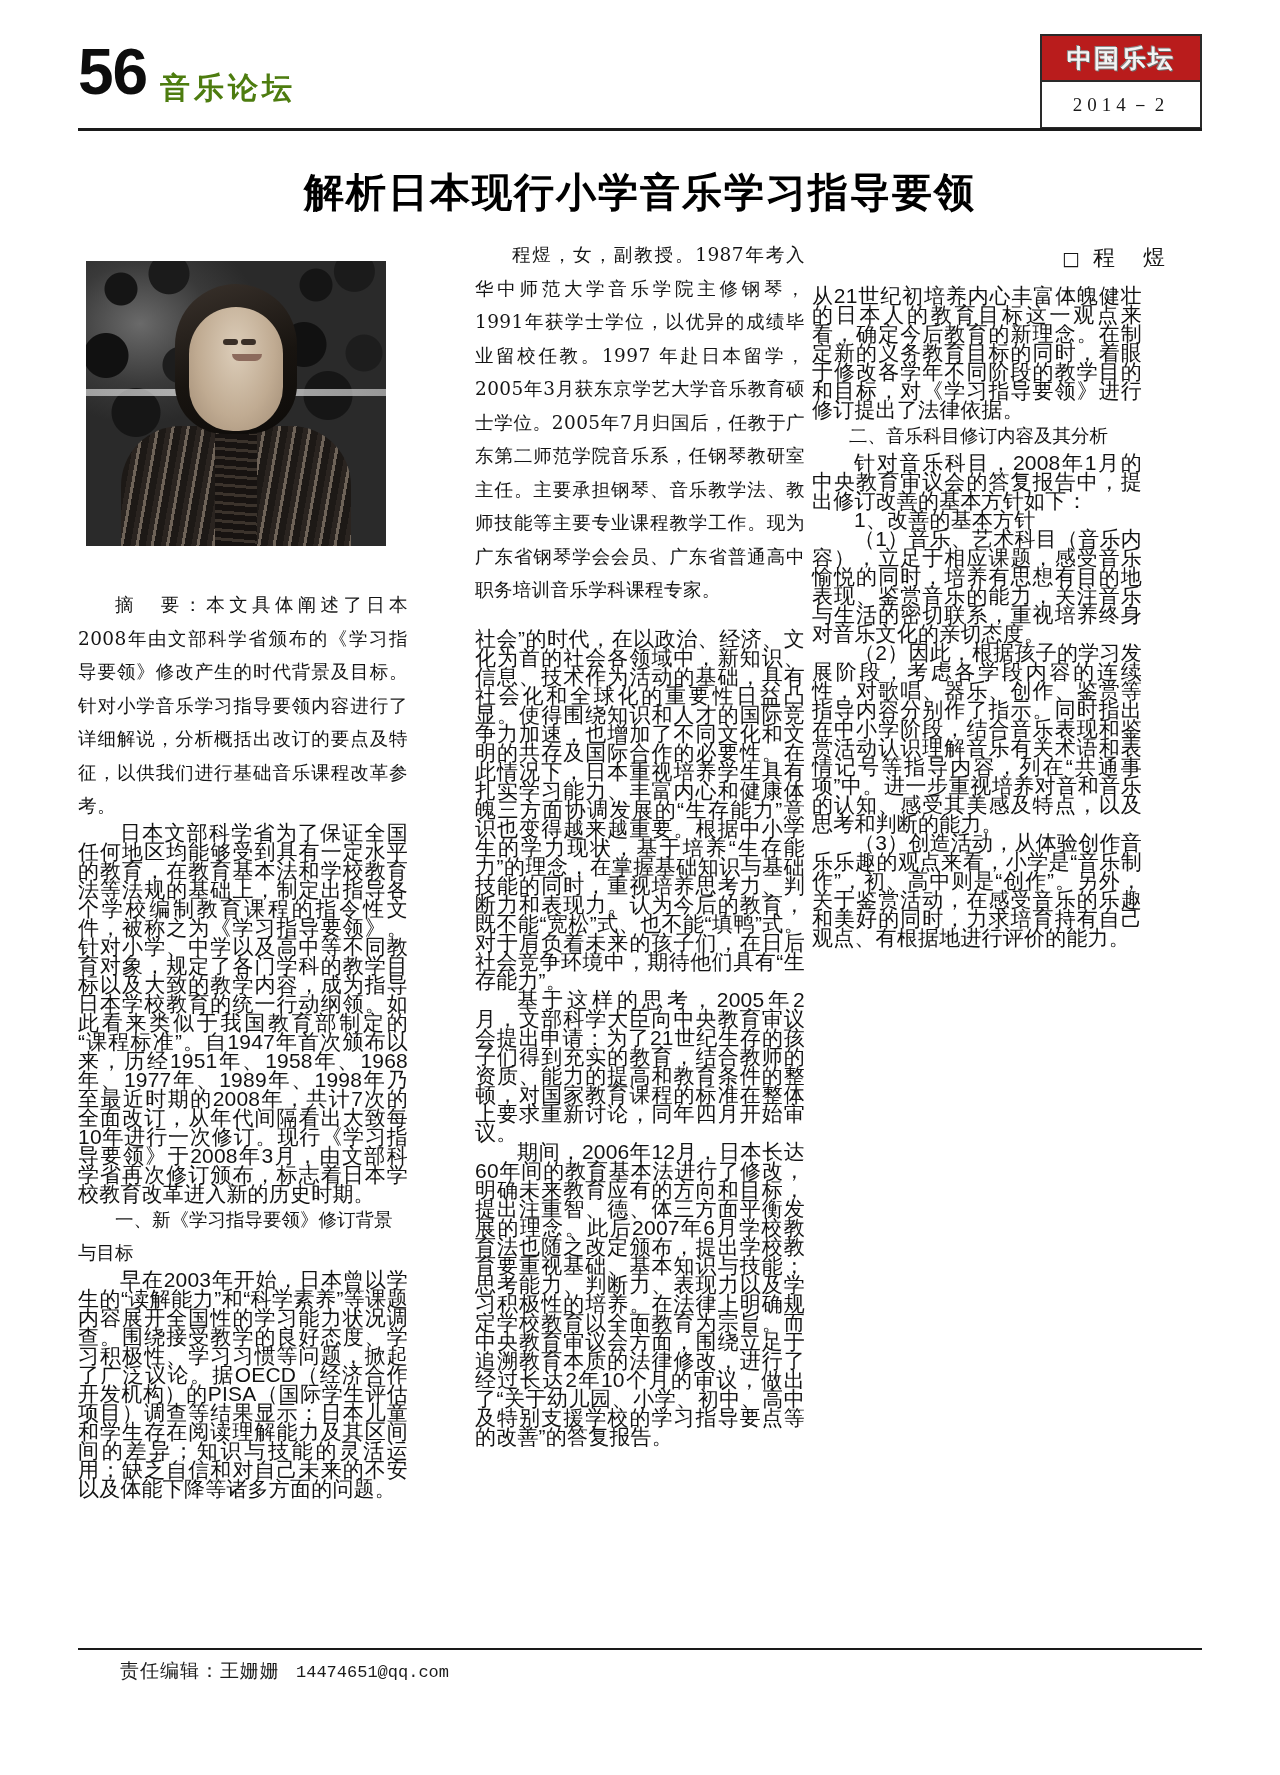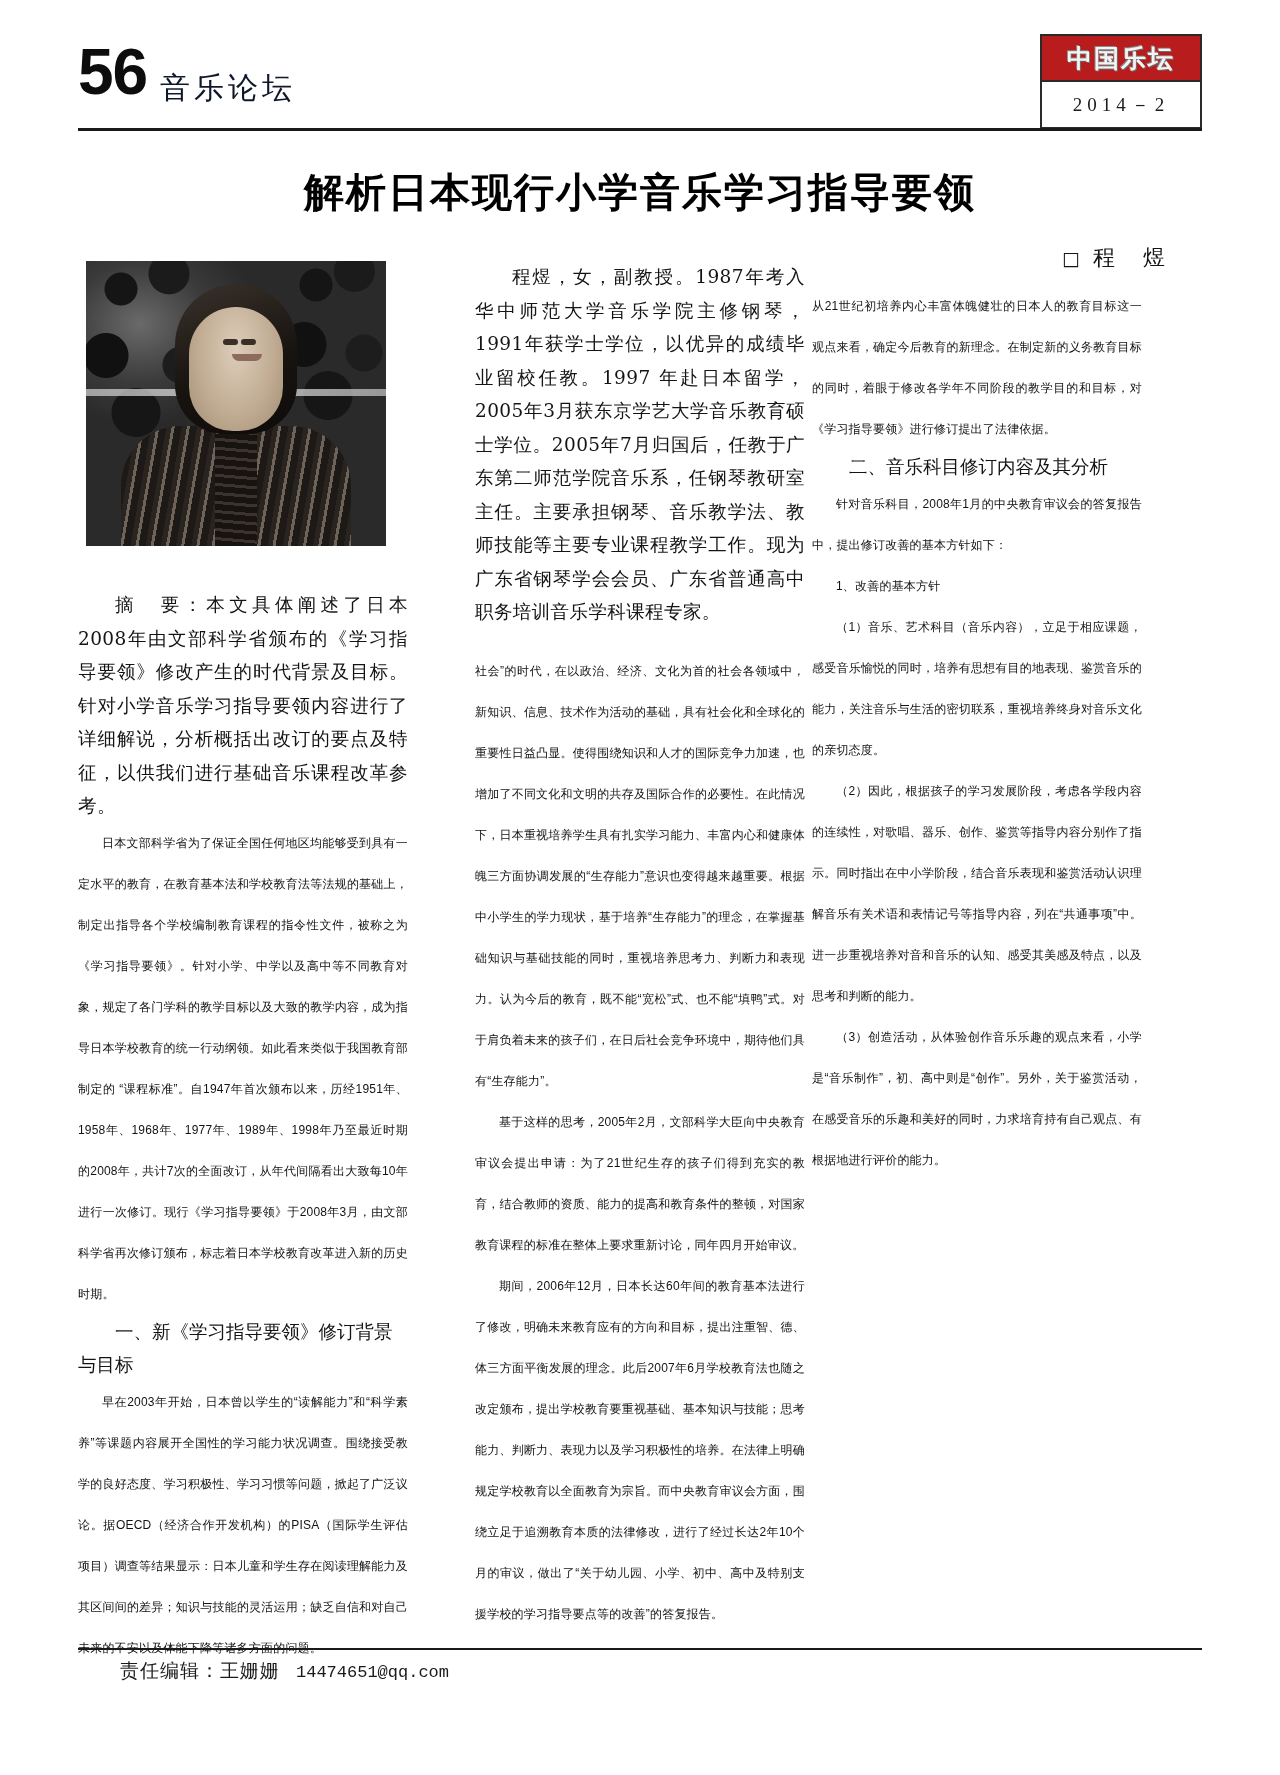--- a/index.html
+++ b/index.html
@@ -40,23 +40,23 @@
     line-height: 1;
     font-family: "Liberation Sans", sans-serif;
     color: #0d0d0d;
   }
   .section-name {
     position: absolute;
     left: 82px;
     top: 20px;
     font-size: 30px;
     letter-spacing: 4px;
-    color: #0f172a;
+    color: #4d7c0f;
     font-family: "DejaVu Serif", serif;
-    font-weight: 400;
+    font-weight: 700;
   }
   .logo-box {
     position: absolute;
     right: 0;
     top: -14px;
     width: 158px;
     border: 2px solid #2a2a2a;
     background: #ffffff;
   }
   .logo-top {
@@ -244,42 +244,42 @@
     font-family: "DejaVu Serif", "Liberation Serif", serif;
     font-size: 18.5px;
     line-height: 33.5px;
     letter-spacing: 0.4px;
     text-align: justify;
     text-justify: inter-ideograph;
     color: #141414;
   }
   .hei {
     font-family: "Liberation Sans", "DejaVu Sans", sans-serif;
-    font-size: 12px;
-    line-height: 41px;
+    font-size: 21px;
+    line-height: 19px;
     letter-spacing: 0.2px;
     text-align: justify;
     text-justify: inter-ideograph;
     color: #121212;
   }
   .indent { text-indent: 2em; }
   .abstract {
     margin-top: 42px;
   }
   .body-para { margin: 0; }
   .body-para + .body-para { margin-top: 0; }
   .heading-kai {
     font-family: "DejaVu Serif", "Liberation Serif", serif;
     font-size: 18.5px;
     line-height: 33.5px;
     text-indent: 2em;
     color: #141414;
   }
   .bio {
-    margin-top: 22px;
+    margin-top: 0;
   }
   .col-2-body { margin-top: 22px; }
   .col-3-body { margin-top: 48px; }
 
   
   .footer-rule {
     position: absolute;
     left: 78px;
     right: 78px;
     top: 1648px;

